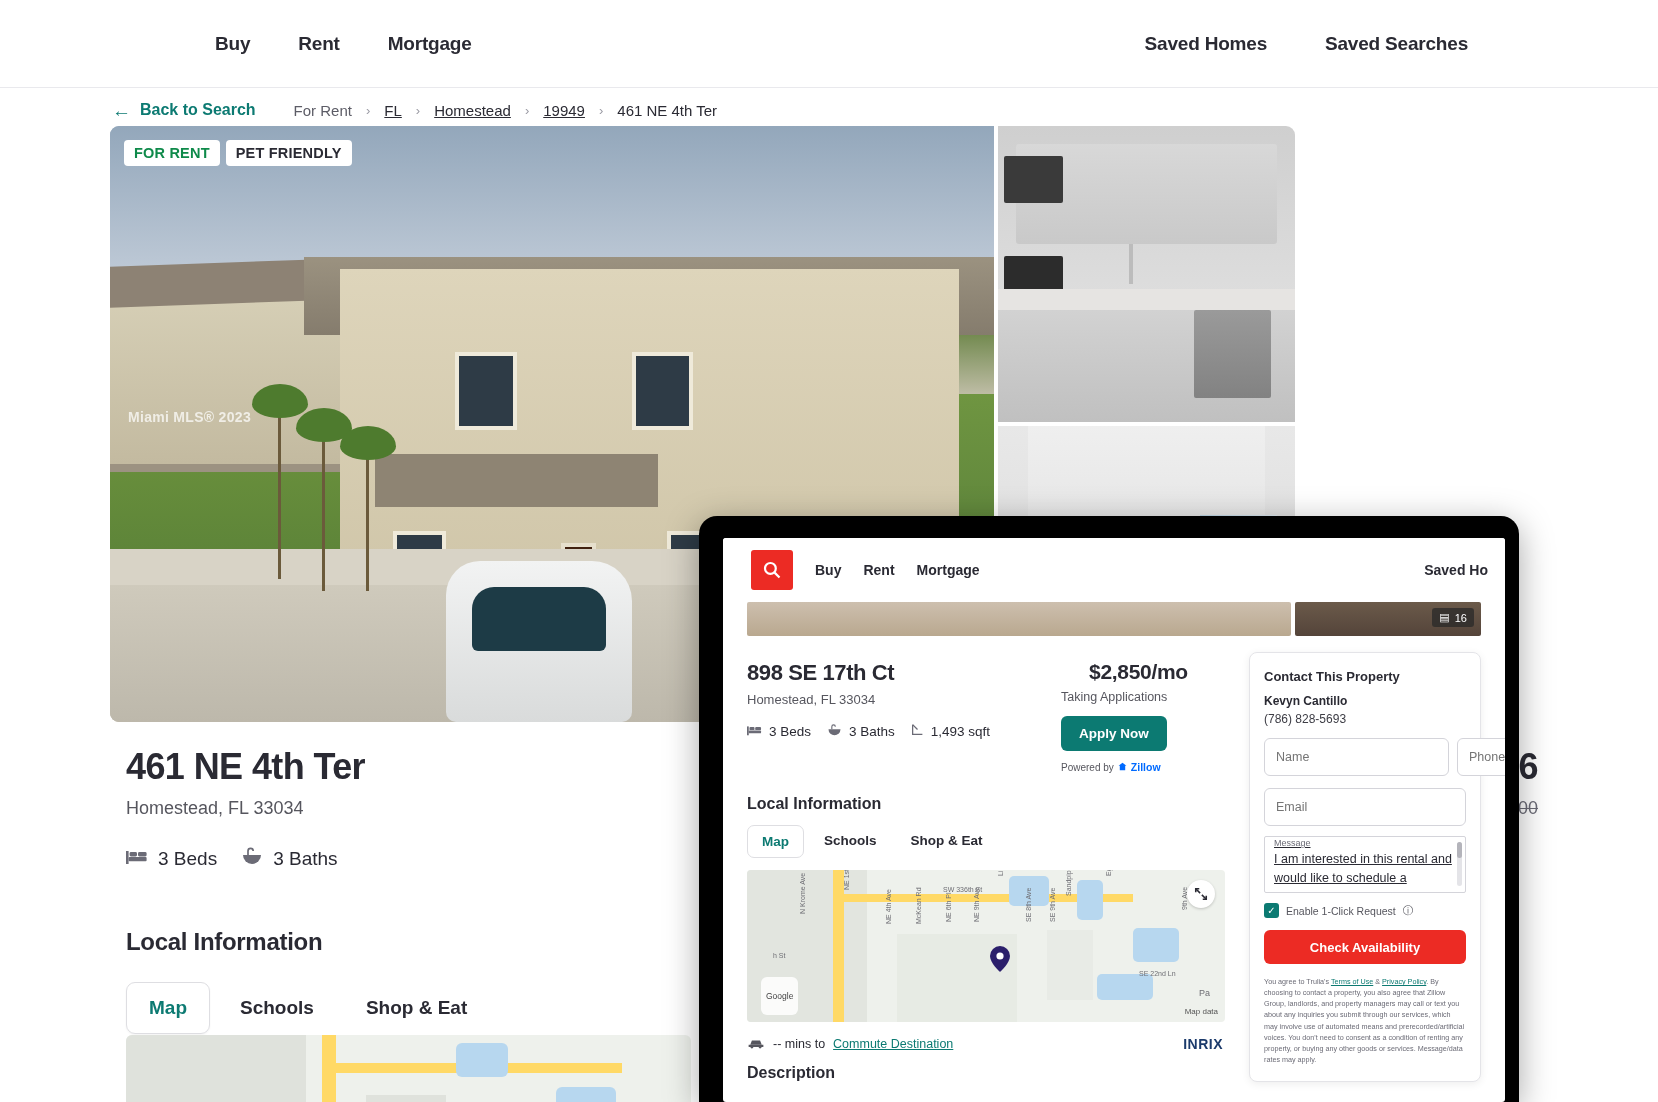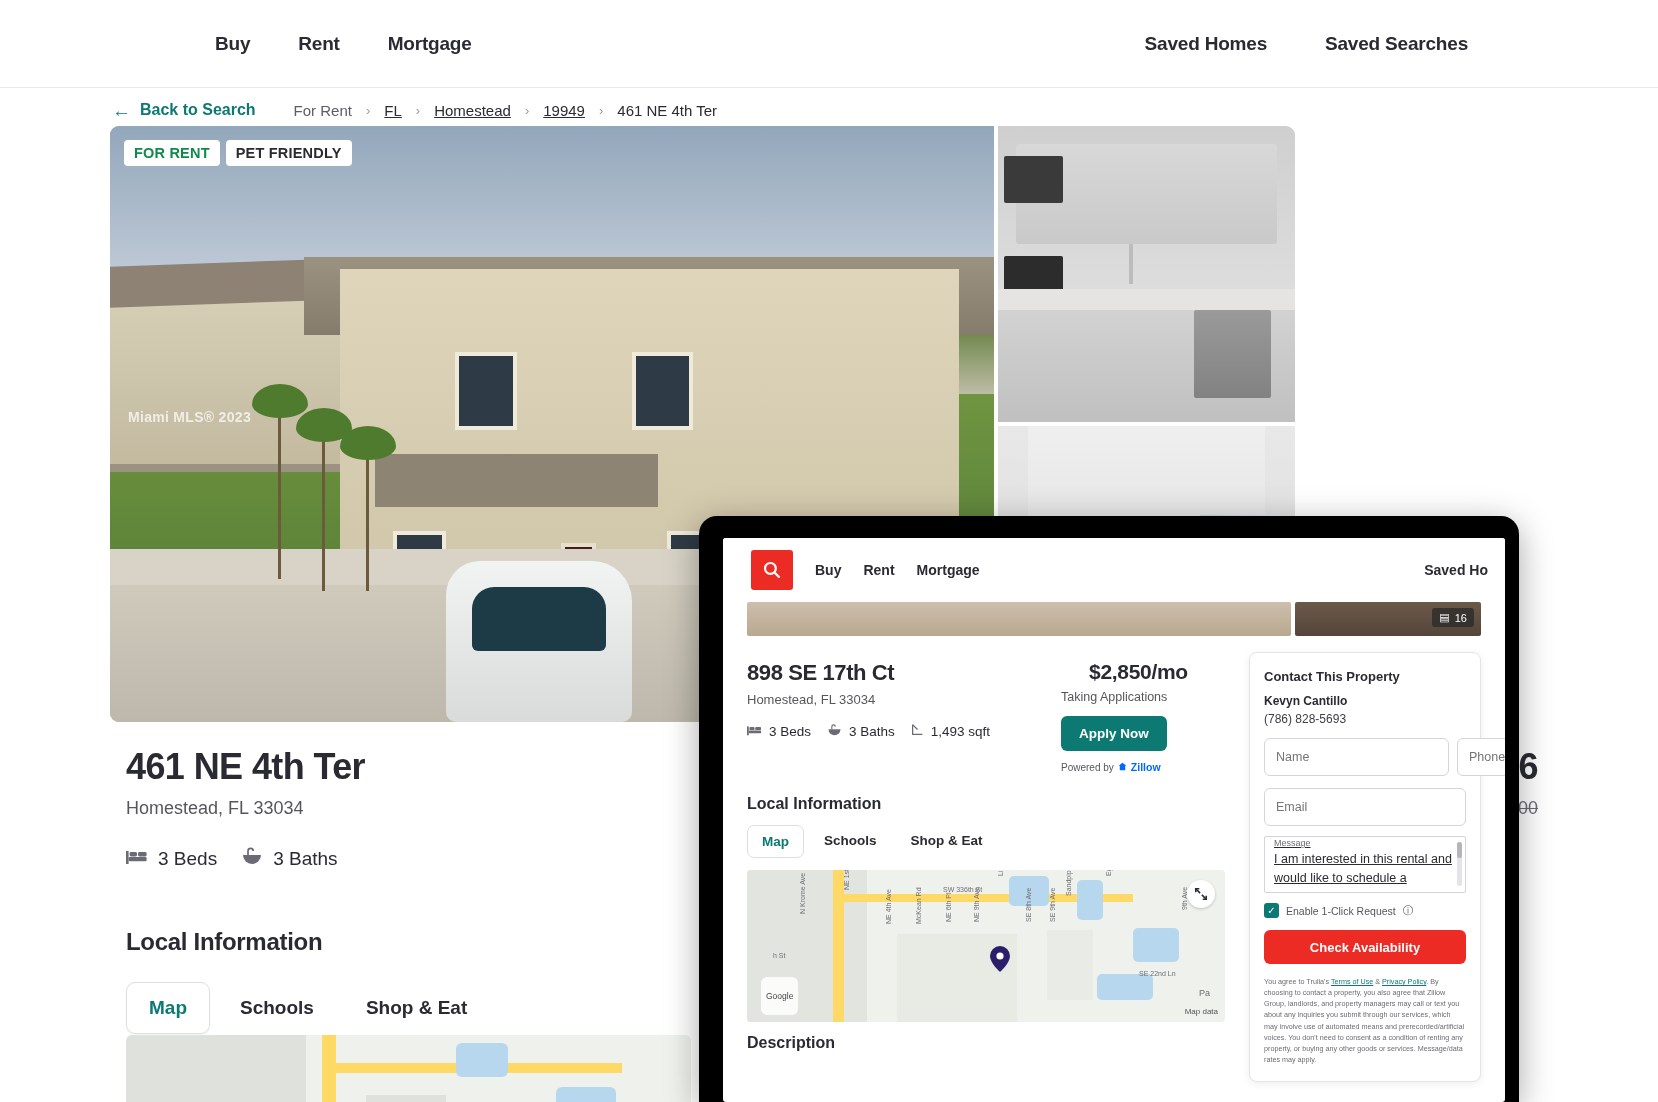--- a/index.html
+++ b/index.html
@@ -563,20 +563,33 @@
                 <path d="M2 2l5 5"></path>
                 <path d="M14 14l-5-5"></path>
             </svg>
           </div>
           <div class="gmark">
             <span>Google</span>
           </div>
           <div class="mapdata">Map data</div>
         </div>
 
+        <div class="commute">
+          <span>
+            <svg width="18" height="12" viewBox="0 0 22 14" fill="#56565e">
+              <path d="M2 9h18v3H2z" rx="1"></path>
+                <path d="M4 9l2-5h10l2 5z"></path>
+              <circle cx="6" cy="12" r="1.8"></circle>
+                <circle cx="16" cy="12" r="1.8"></circle>
+            </svg>
+          </span>
+          <span>-- mins to</span>
+          <a>Commute Destination</a>
+          <span class="inrix">INRIX</span>
+        </div>
 
         <div class="desc-title">Description</div>
       </div>
 
       <div class="contact-card">
         <div class="cc-title">Contact This Property</div>
         <div class="cc-name">Kevyn Cantillo</div>
         <div class="cc-phone">(786) 828-5693</div>
 
         <div class="cc-row">

